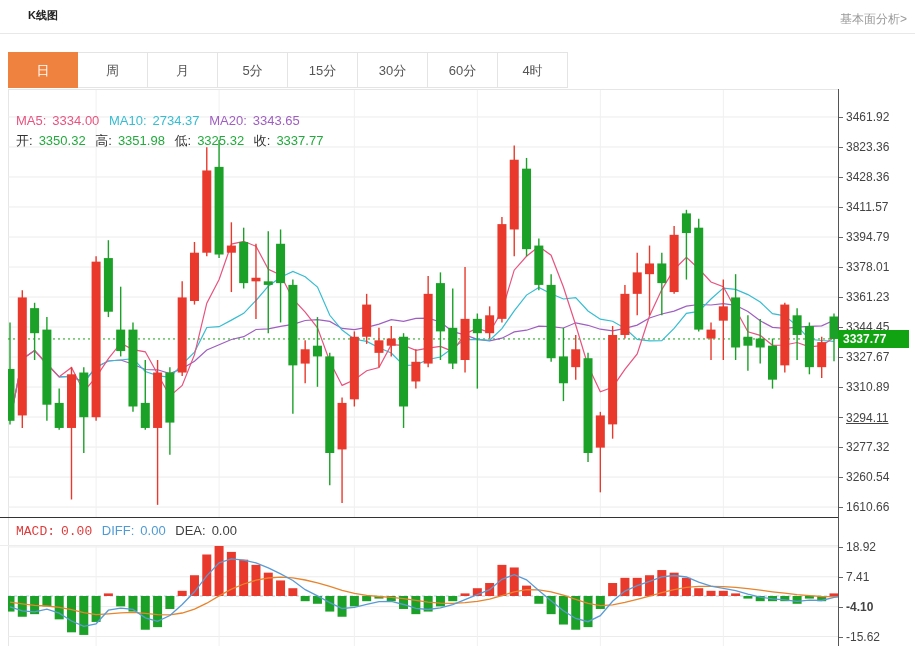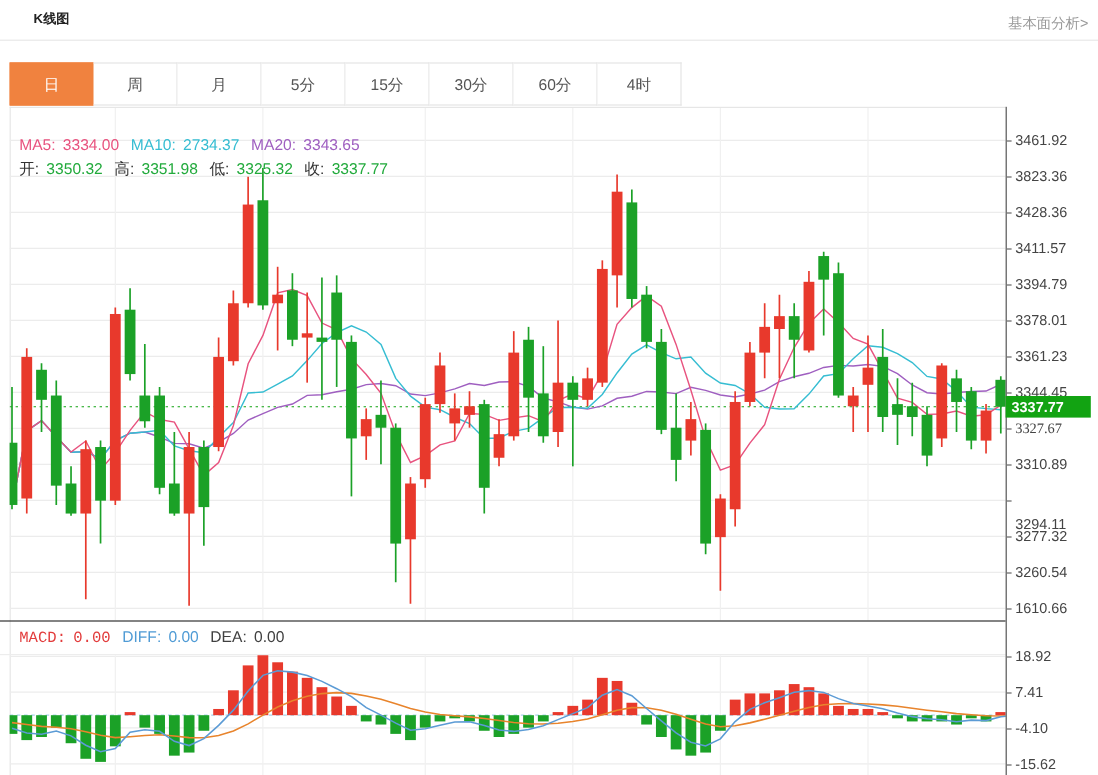--- a/index.html
+++ b/index.html
@@ -341,35 +341,35 @@
       <div class="tick-label" style="top: 206.996px;">3411.57</div>
       <div class="tick-mark" style="top: 237px;"></div>
       <div class="tick-label" style="top: 237px;">3394.79</div>
       <div class="tick-mark" style="top: 267.005px;"></div>
       <div class="tick-label" style="top: 267.005px;">3378.01</div>
       <div class="tick-mark" style="top: 297.009px;"></div>
       <div class="tick-label" style="top: 297.009px;">3361.23</div>
       <div class="tick-mark" style="top: 327.014px;"></div>
       <div class="tick-label" style="top: 327.014px;">3344.45</div>
       <div class="tick-mark" style="top: 357.018px;"></div>
-      <div class="tick-label" style="top: 357.018px; font-family: Liberation Serif, serif;">3327.67</div>
+      <div class="tick-label" style="top: 357.018px;">3327.67</div>
       <div class="tick-mark" style="top: 387.022px;"></div>
       <div class="tick-label" style="top: 387.022px;">3310.89</div>
       <div class="tick-mark" style="top: 417.027px;"></div>
-      <div class="tick-label" style="top: 437px;">3294.11</div>
+      <div class="tick-label" style="top: 418px; text-decoration: underline;">3294.11</div>
       <div class="tick-mark" style="top: 447.049px;"></div>
       <div class="tick-label" style="top: 447.049px;">3277.32</div>
       <div class="tick-mark" style="top: 477.054px;"></div>
       <div class="tick-label" style="top: 477.054px;">3260.54</div>
       <div class="tick-mark" style="top: 507.058px;"></div>
       <div class="tick-label" style="top: 507.058px;">1610.66</div>
       <div class="tick-mark" style="top: 546.922px;"></div>
       <div class="tick-label" style="top: 546.922px;">18.92</div>
       <div class="tick-mark" style="top: 576.778px;"></div>
       <div class="tick-label" style="top: 576.778px;">7.41</div>
       <div class="tick-mark" style="top: 606.635px;"></div>
-      <div class="tick-label" style="top: 606.635px;">-4.10</div>
+      <div class="tick-label" style="top: 606.635px; font-weight: bold;">-4.10</div>
       <div class="tick-mark" style="top: 636.518px;"></div>
       <div class="tick-label" style="top: 636.518px;">-15.62</div>
     </div>
 
   <div class="price-badge" id="priceBadge" style="top: 329.958px;">3337.77</div>
 </div>
 
 </body></html>

